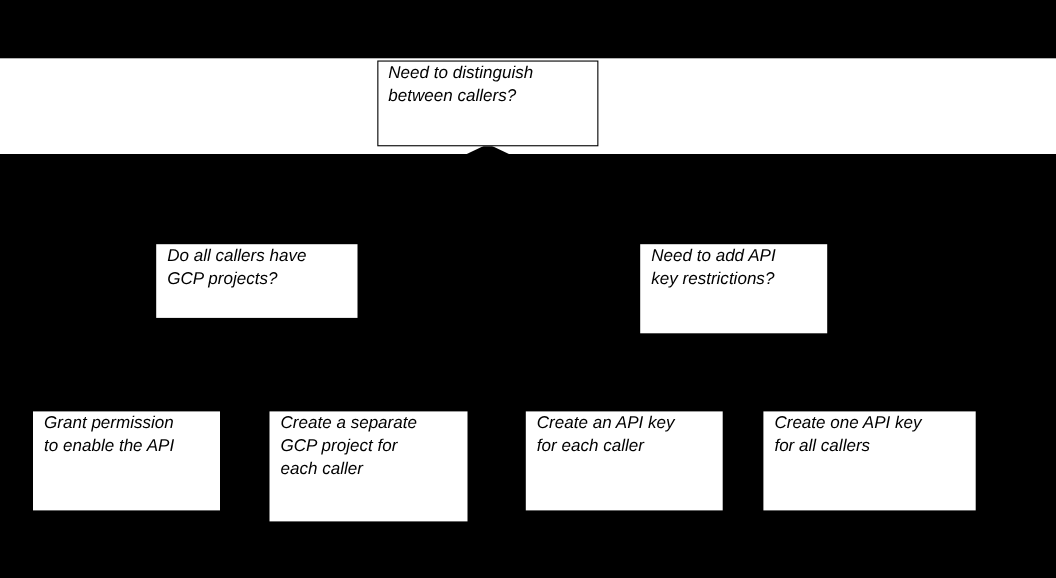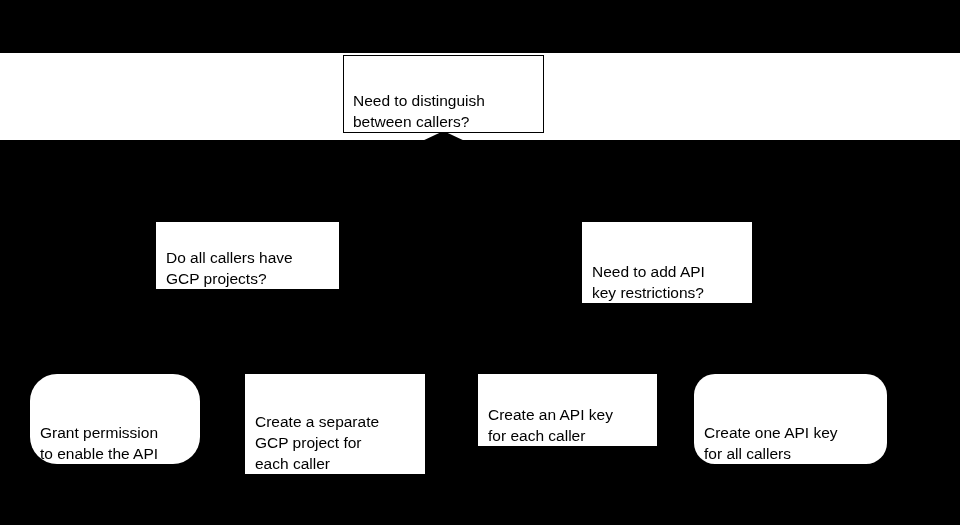--- a/index.html
+++ b/index.html
@@ -23,22 +23,23 @@
     width: 960px;
     background: #ffffff;
   }
   
   .node {
     position: absolute;
     background: #ffffff;
     color: #000000;
     box-sizing: border-box;
     display: flex;
-    align-items: flex-end;
+    align-items: flex-start;
     justify-content: flex-start;
+    font-style: italic;
   }
   .node .label {
     display: block;
     font-size: 15.5px;
     line-height: 21px;
     color: #000000;
     white-space: pre-line;
     padding: 0 0 0 10px;
   }
   .node.bordered {
@@ -66,40 +67,40 @@
 
   <svg class="connector-layer" id="connector-layer" viewBox="0 0 960 525" xmlns="http://www.w3.org/2000/svg">
       <polygon points="420,142 443.5,131 467,142" fill="#000000"></polygon>
     </svg>
 
   <div id="nodes">
       <div class="node bordered" style="left: 343px; top: 55px; width: 201px; height: 78px; background: rgb(255, 255, 255);">
         <span class="label" style="color: rgb(0, 0, 0);">Need to distinguish
 between callers?</span>
       </div>
-      <div class="node" style="left: 156px; top: 222px; width: 183px; height: 67px; background: rgb(255, 255, 255);">
+      <div class="node" style="left: 142px; top: 222px; width: 183px; height: 67px; background: rgb(255, 255, 255);">
         <span class="label" style="color: rgb(0, 0, 0);">Do all callers have
 GCP projects?</span>
       </div>
       <div class="node" style="left: 582px; top: 222px; width: 170px; height: 81px; background: rgb(255, 255, 255);">
         <span class="label" style="color: rgb(0, 0, 0);">Need to add API
 key restrictions?</span>
       </div>
-      <div class="node" style="left: 30px; top: 374px; width: 170px; height: 90px; background: rgb(255, 255, 255); border-radius: 27px;">
+      <div class="node" style="left: 30px; top: 374px; width: 170px; height: 90px; background: rgb(255, 255, 255);">
         <span class="label" style="color: rgb(0, 0, 0);">Grant permission
 to enable the API</span>
       </div>
       <div class="node" style="left: 245px; top: 374px; width: 180px; height: 100px; background: rgb(255, 255, 255);">
         <span class="label" style="color: rgb(0, 0, 0);">Create a separate
 GCP project for
 each caller</span>
       </div>
-      <div class="node" style="left: 478px; top: 374px; width: 179px; height: 72px; background: rgb(255, 255, 255);">
+      <div class="node" style="left: 478px; top: 374px; width: 179px; height: 90px; background: rgb(255, 255, 255);">
         <span class="label" style="color: rgb(0, 0, 0);">Create an API key
 for each caller</span>
       </div>
-      <div class="node" style="left: 694px; top: 374px; width: 193px; height: 90px; background: rgb(255, 255, 255); border-radius: 21px;">
+      <div class="node" style="left: 694px; top: 374px; width: 193px; height: 90px; background: rgb(255, 255, 255);">
         <span class="label" style="color: rgb(0, 0, 0);">Create one API key
 for all callers</span>
       </div>
     </div>
 
 </div>
 
 </body></html>

